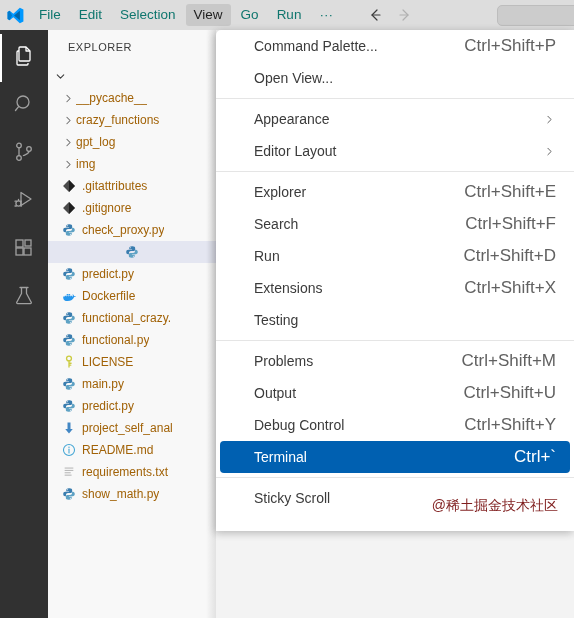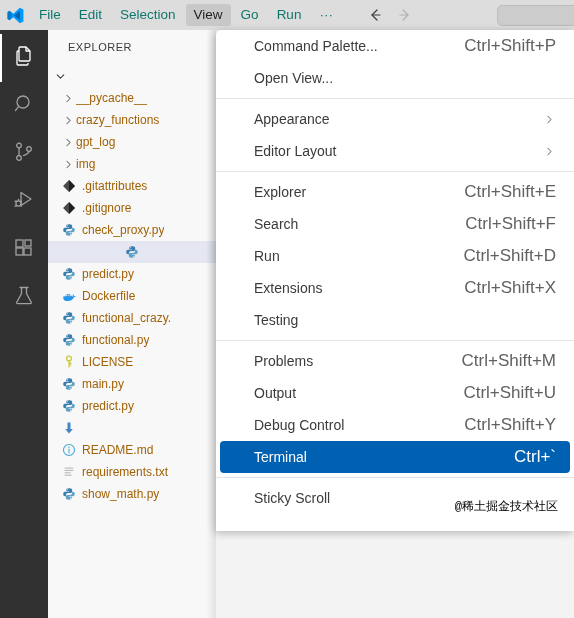--- a/index.html
+++ b/index.html
@@ -97,22 +97,22 @@
   }
   .menu-item .mi-label { flex: 1 1 auto; white-space: nowrap; }
   .menu-item .mi-key { font-size: 17px; color: #616161; white-space: nowrap; }
   .menu-item.highlighted { background: #0060b1; }
   .menu-item.highlighted .mi-label,
   .menu-item.highlighted .mi-key { color: #ffffff; }
   .menu-item .mi-chevron { display: flex; align-items: center; color: #616161; }
   .menu-sep { height: 1px; background: #e5e5e5; margin: 4px 0; }
   #watermark {
     position: absolute; right: 16px; bottom: 16px;
-    font-size: 12px; color: #000000; white-space: nowrap;
-    font-family: Liberation Mono, monospace;
+    font-size: 14px; color: #7f1d1d; white-space: nowrap;
+    font-family: Liberation Sans, sans-serif;
   }
 </style>
 </head>
 <body>
 
 <div id="root">
 
   <div id="titlebar">
     <div id="vscode-logo">
       <svg width="19" height="19" viewBox="0 0 24 24" aria-hidden="true">
@@ -370,20 +370,21 @@
       </span>
       <span class="tree-label">predict.py</span>
     </div>
     <div class="tree-row">
       <span class="tree-indent"></span>
       <span class="file-icon">
         <svg width="14" height="14" viewBox="0 0 16 16" aria-hidden="true">
           <path d="M6.3 1.8h3.4v7.2h2.6L8 14.2 3.7 9h2.6V1.8z" fill="#4287c4"></path>
         </svg>
       </span>
+      <span class="tree-label">project_self_anal</span>
     </div>
     <div class="tree-row">
       <span class="tree-indent"></span>
       <span class="file-icon">
         <svg width="14" height="14" viewBox="0 0 16 16" fill="none" stroke="#42a5d4" stroke-width="1.2" aria-hidden="true">
           <circle cx="8" cy="8" r="6.3"></circle>
           <path d="M8 7v4.3" stroke-linecap="round"></path>
           <circle cx="8" cy="4.9" r=".8" fill="#42a5d4" stroke="none"></circle>
         </svg>
       </span>

